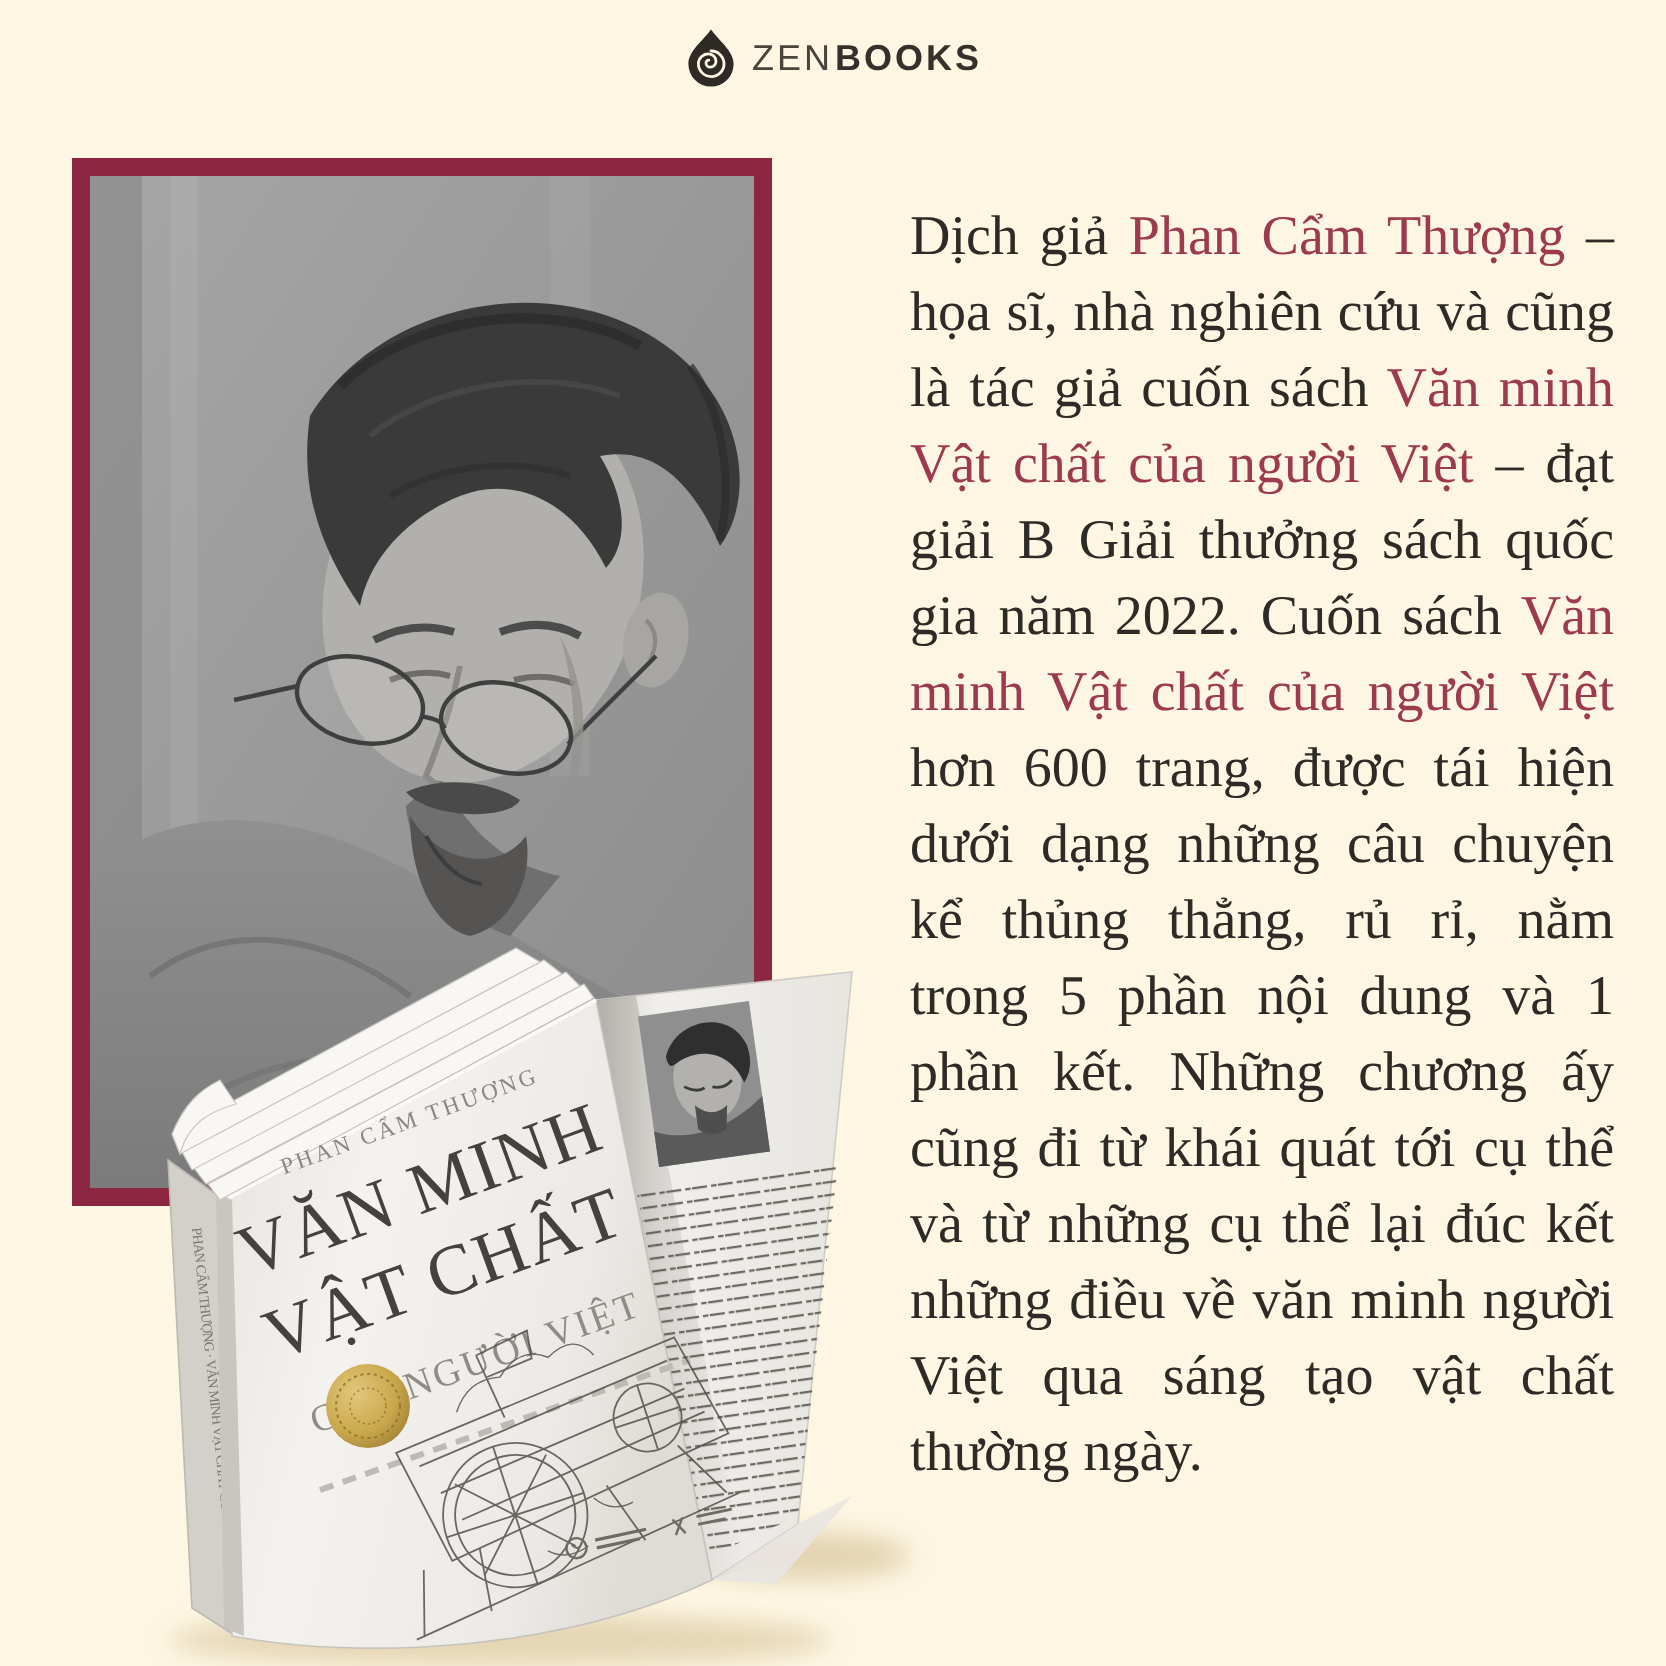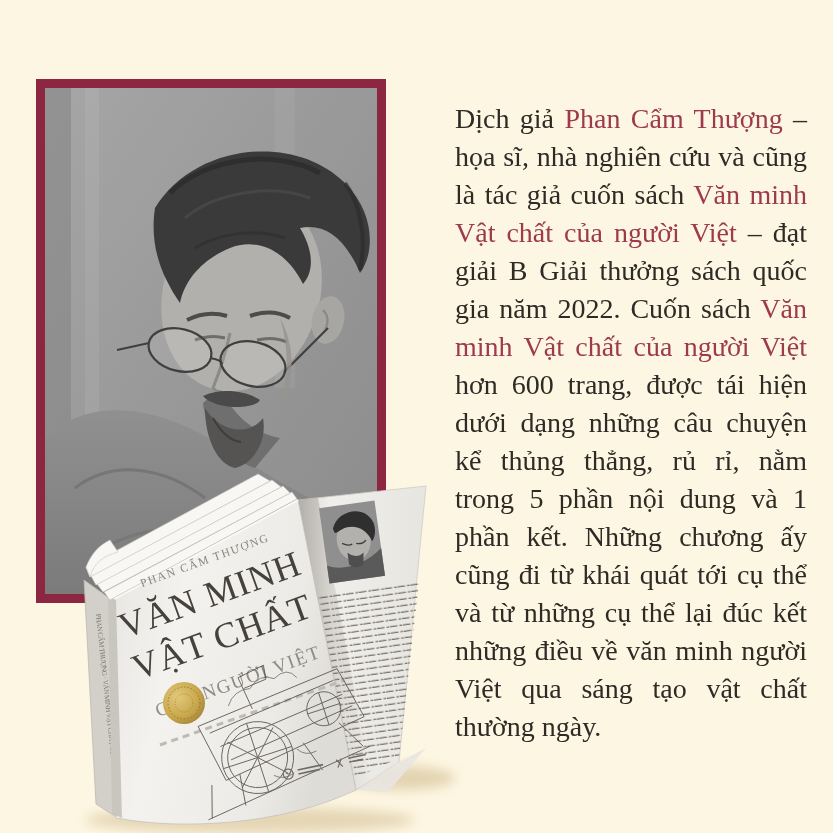--- a/index.html
+++ b/index.html
@@ -23,20 +23,30 @@
   .seg-red{color:#9d3a4d;}
   .seg-dark{color:#2e2a26;}
 
   .book-layer{position:absolute;left:0;top:0;width:833px;height:833px;z-index:3;pointer-events:none;}
 </style>
 </head>
 <body>
 
 <div class="poster">
 
+  <div class="logo">
+    <svg class="logo-icon" viewBox="0 0 27 30">
+      <path d="M13.5,0.8 C9.5,6.5 2.2,11.5 2.2,18 a11.3,11.3 0 0 0 22.6,0 C24.8,11.5 17.5,6.5 13.5,0.8 Z" fill="#2e2a26"></path>
+      <path d="M13.5,11.5 a6.4,6.4 0 1 1 -6.3,6.4 a5,5 0 0 1 5,-5 a3.8,3.8 0 0 1 3.8,3.8 a2.9,2.9 0 0 1 -2.9,2.9 a2.1,2.1 0 0 1 -2.1,-2.1 a1.4,1.4 0 0 1 1.4,-1.4" fill="none" stroke="#fdf6e2" stroke-width="1.4" stroke-linecap="round"></path>
+    </svg>
+    <span class="logo-word">
+      <span class="logo-zen">ZEN</span>
+      <span class="logo-books">BOOKS</span>
+    </span>
+  </div>
 
   <div class="frame">
     <div class="frame-inner">
       <svg width="332" height="506" viewBox="0 0 332 506">
         <defs>
           <linearGradient id="wall" x1="0" y1="0" x2="1" y2="1">
             <stop offset="0" stop-color="#a6a6a6"></stop>
               <stop offset="0.55" stop-color="#979797"></stop>
               <stop offset="1" stop-color="#8b8b8b"></stop>
           </linearGradient>

